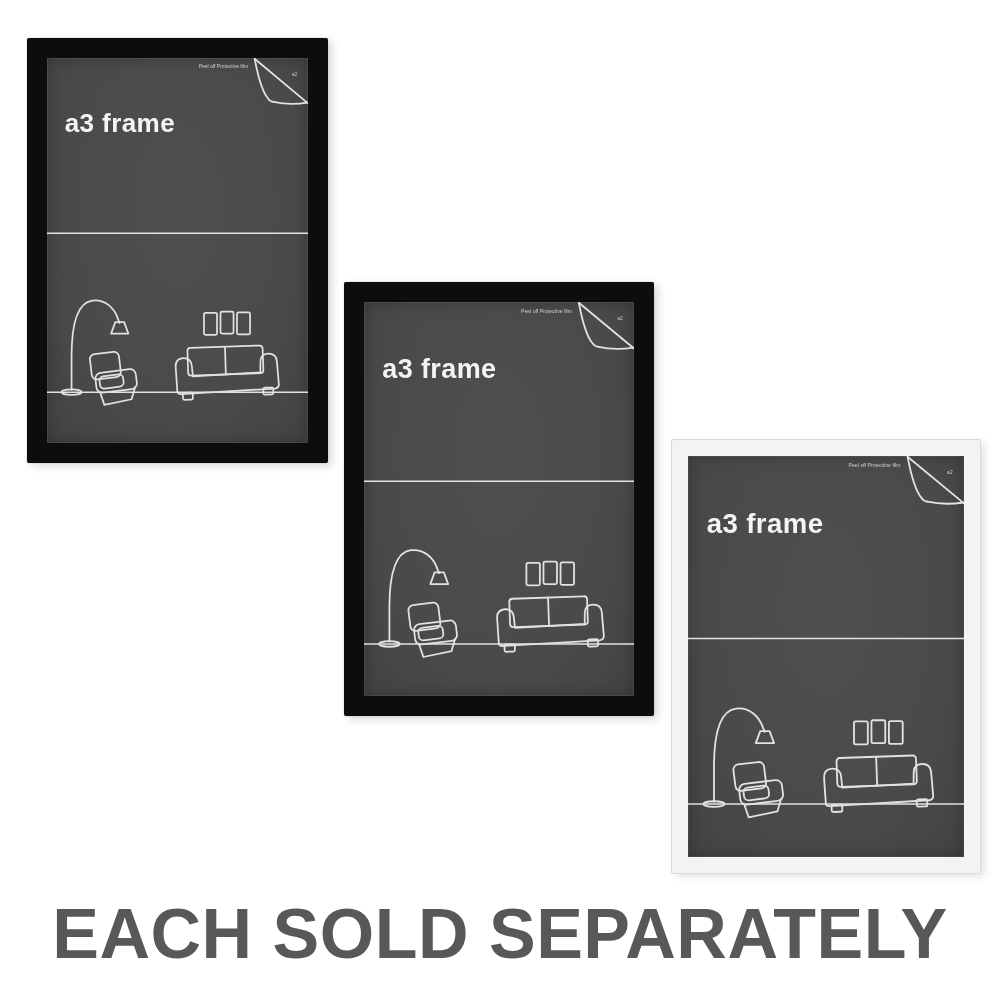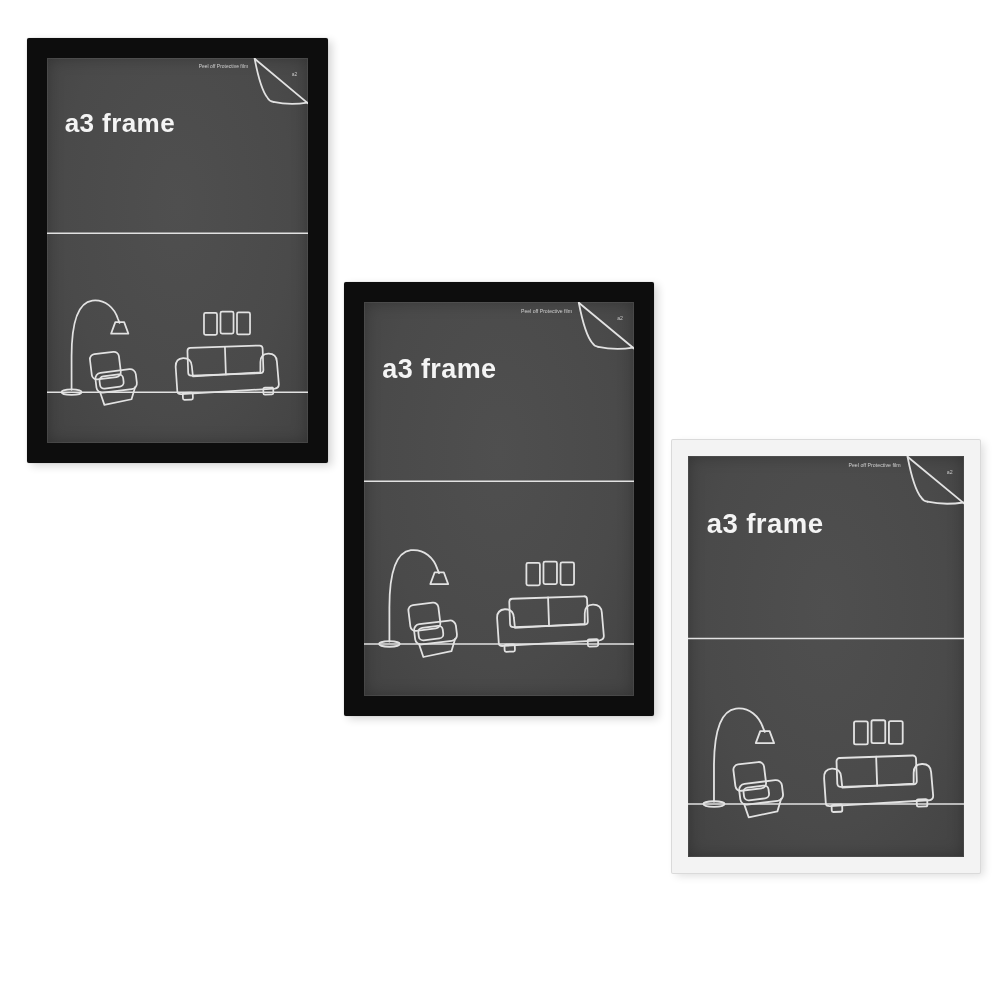--- a/index.html
+++ b/index.html
@@ -111,14 +111,15 @@
   </figure>
 
   <figure class="frame white" style="left:672px;top:440px;width:308px;height:433px;margin:0;">
     <div class="insert">
       <svg viewBox="0 0 680 1000" preserveAspectRatio="none">
         <use href="#insert-art"></use>
       </svg>
     </div>
   </figure>
 
+  <div class="caption">EACH SOLD SEPARATELY</div>
 
 </div>
 
 </body></html>

